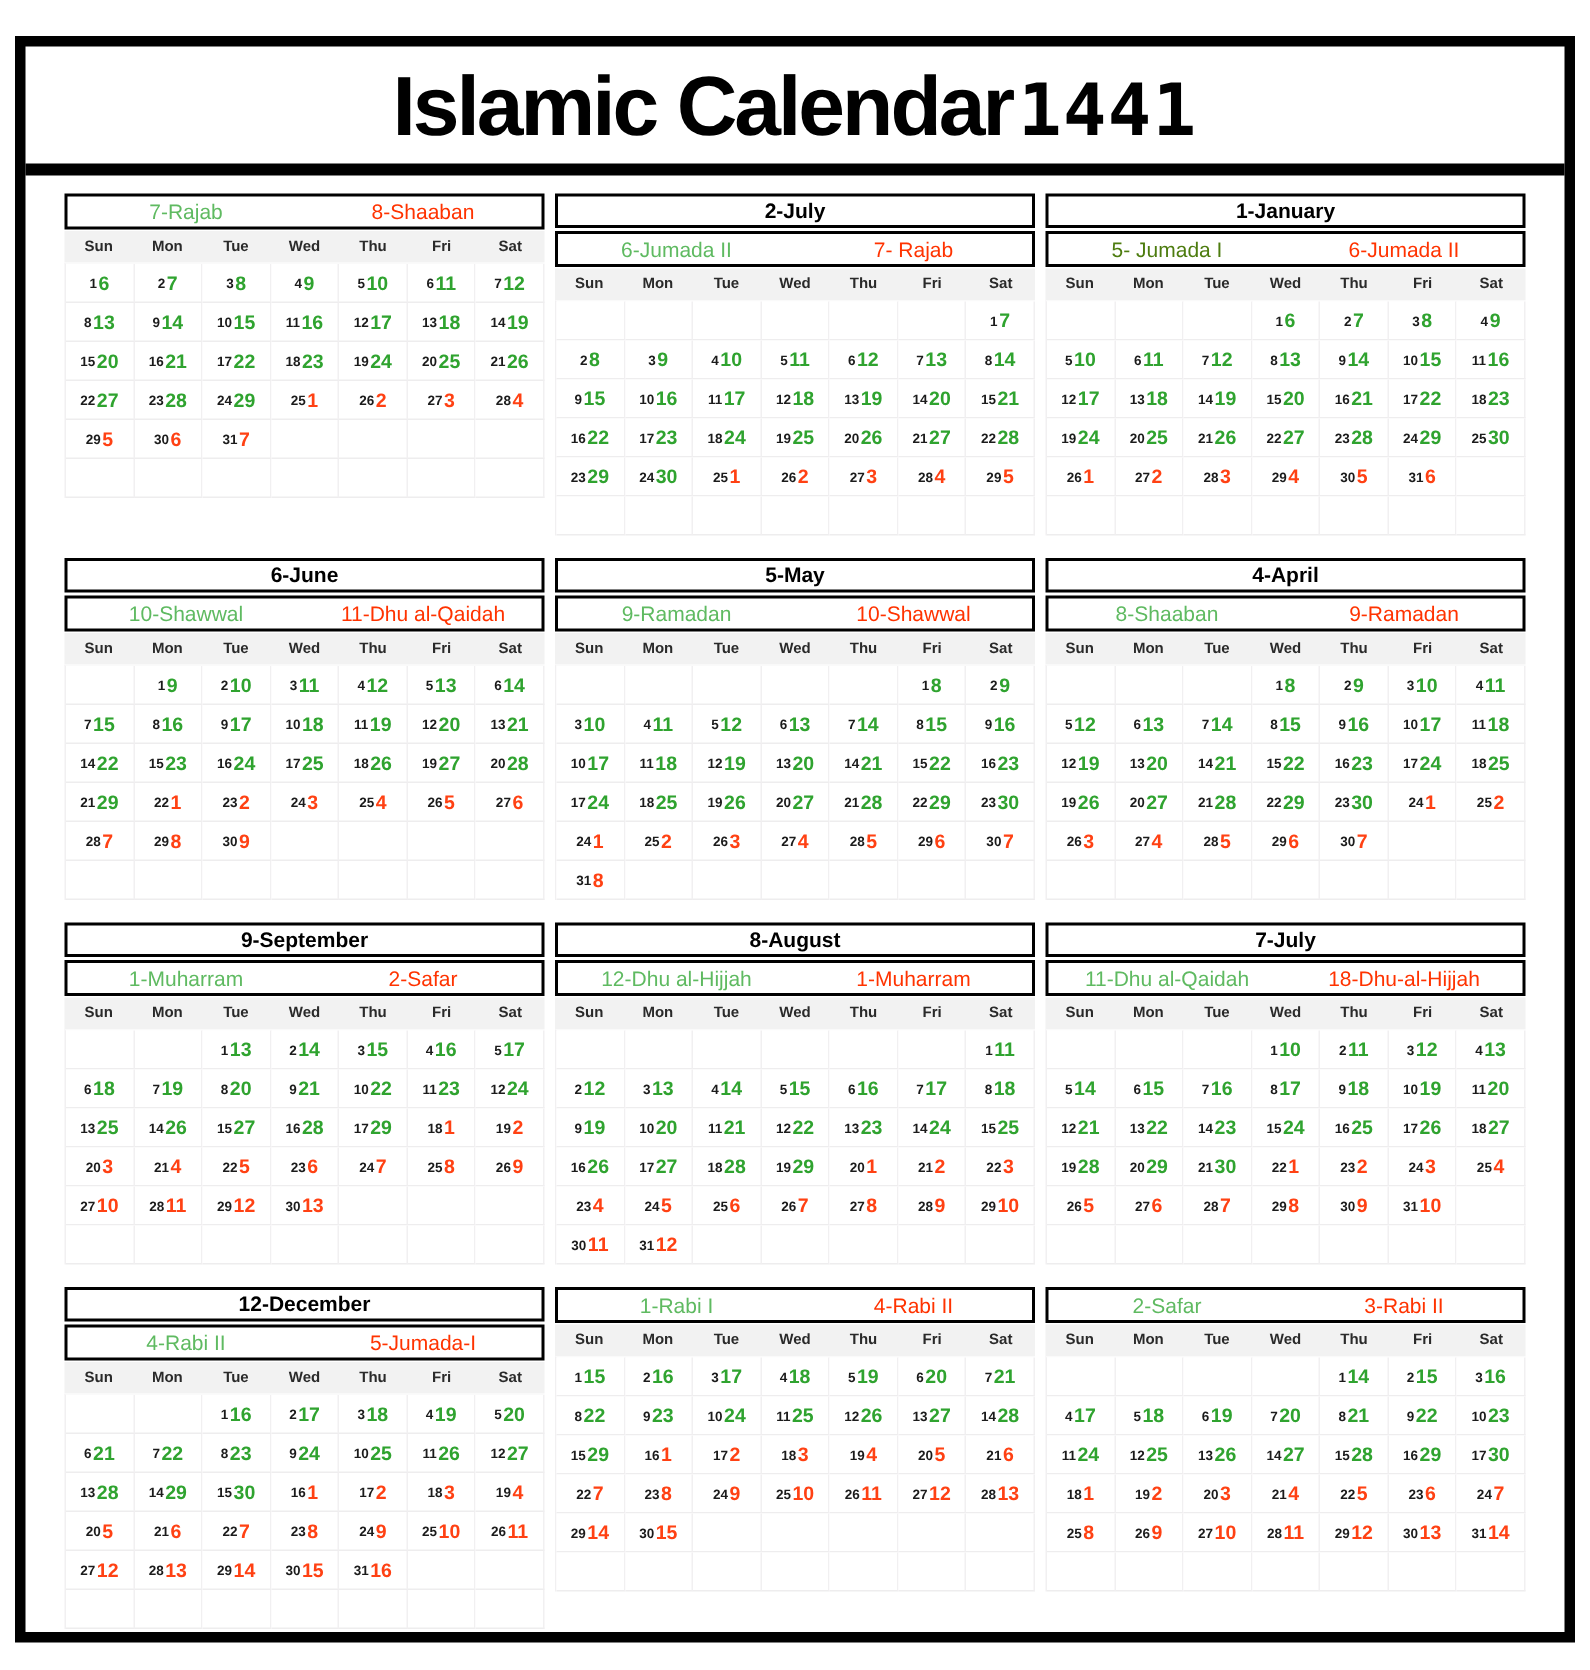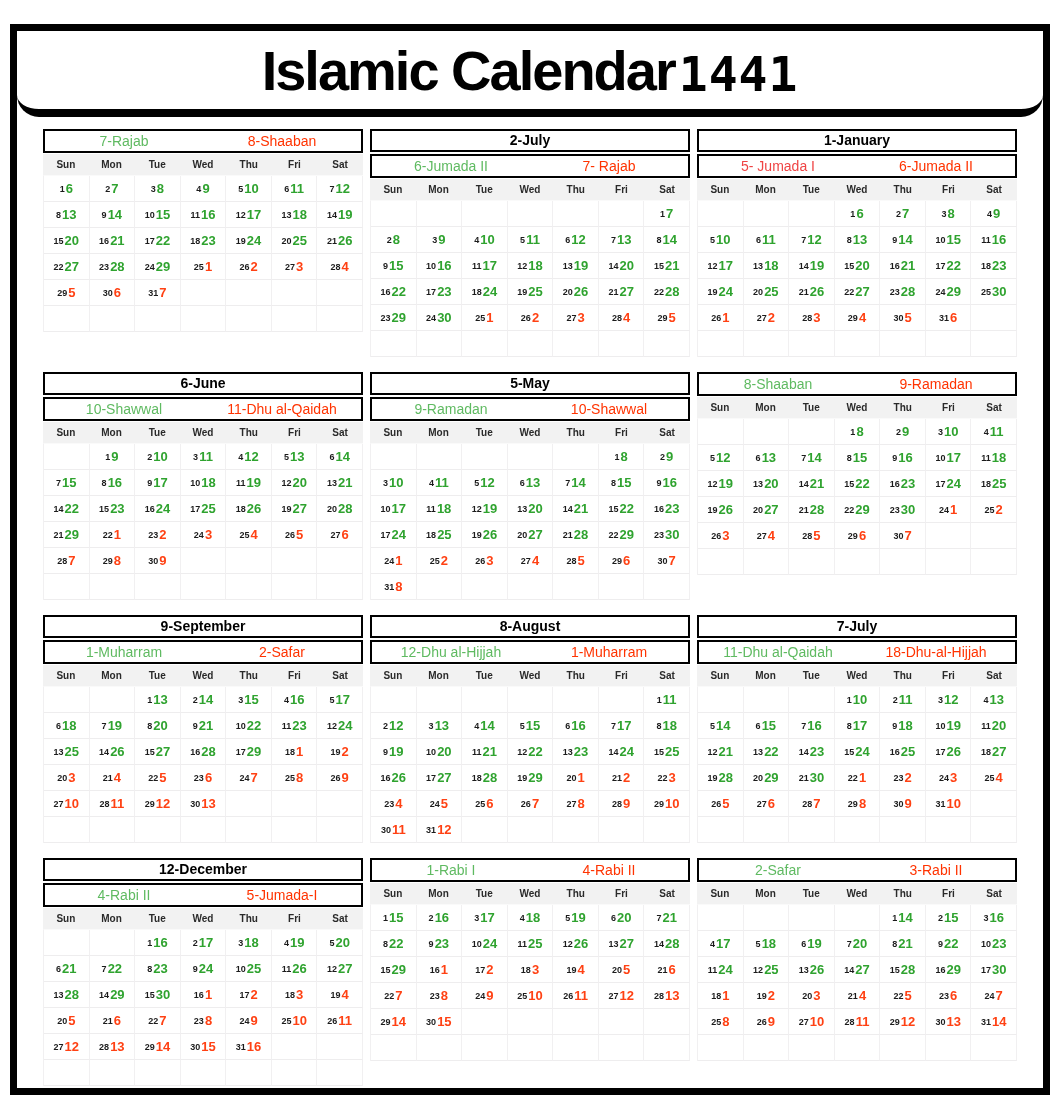--- a/index.html
+++ b/index.html
@@ -6,21 +6,21 @@
   body {
     width:1060px; height:1113px; background:#fff; position:relative;
     font-family:"Liberation Sans", sans-serif;
   }
   .frame {
     position:absolute; left:10px; top:24px; width:1040px; height:1071px;
     border:7px solid #000; box-sizing:border-box; background:#fff;
   }
   .title-bar {
     height:78px; border-bottom:8px solid #000;
-    display:flex; align-items:center; justify-content:center; gap:4px;border-radius:22px;
+    display:flex; align-items:center; justify-content:center; gap:4px;
   }
   .title-main { font-size:56px; font-weight:bold; letter-spacing:-2px; color:#000; }
   .title-year {
     font-size:48px; font-weight:bold; color:#000; margin-top:8px;
     font-family:"DejaVu Sans Mono", monospace; letter-spacing:1px;
   }
   .cal-body { padding:12px 26px 0 26px; display:flex; flex-direction:column; gap:15px; }
   .month-row { display:flex; gap:7px; }
   .month-block { flex:1; min-width:0; }
   .month-title {
@@ -353,21 +353,21 @@
             <div class="cell"></div>
             <div class="cell"></div>
             <div class="cell"></div>
             <div class="cell"></div>
             <div class="cell"></div>
           </div>
         </div>
         <div class="month-block">
           <div class="month-title">1-January</div>
           <div class="islamic-strip">
-            <span style="color: #ef4444;">5- Jumada I</span>
+            <span style="color: #4d7c0f;">5- Jumada I</span>
             <span style="color: rgb(255, 51, 0);">6-Jumada II</span>
           </div>
           <div class="day-head">
             <span>Sun</span>
             <span>Mon</span>
             <span>Tue</span>
             <span>Wed</span>
             <span>Thu</span>
             <span>Fri</span>
             <span>Sat</span>
@@ -809,20 +809,21 @@
             </div>
             <div class="cell"></div>
             <div class="cell"></div>
             <div class="cell"></div>
             <div class="cell"></div>
             <div class="cell"></div>
             <div class="cell"></div>
           </div>
         </div>
         <div class="month-block">
+          <div class="month-title">4-April</div>
           <div class="islamic-strip">
             <span style="color: rgb(95, 186, 97);">8-Shaaban</span>
             <span style="color: rgb(255, 51, 0);">9-Ramadan</span>
           </div>
           <div class="day-head">
             <span>Sun</span>
             <span>Mon</span>
             <span>Tue</span>
             <span>Wed</span>
             <span>Thu</span>

